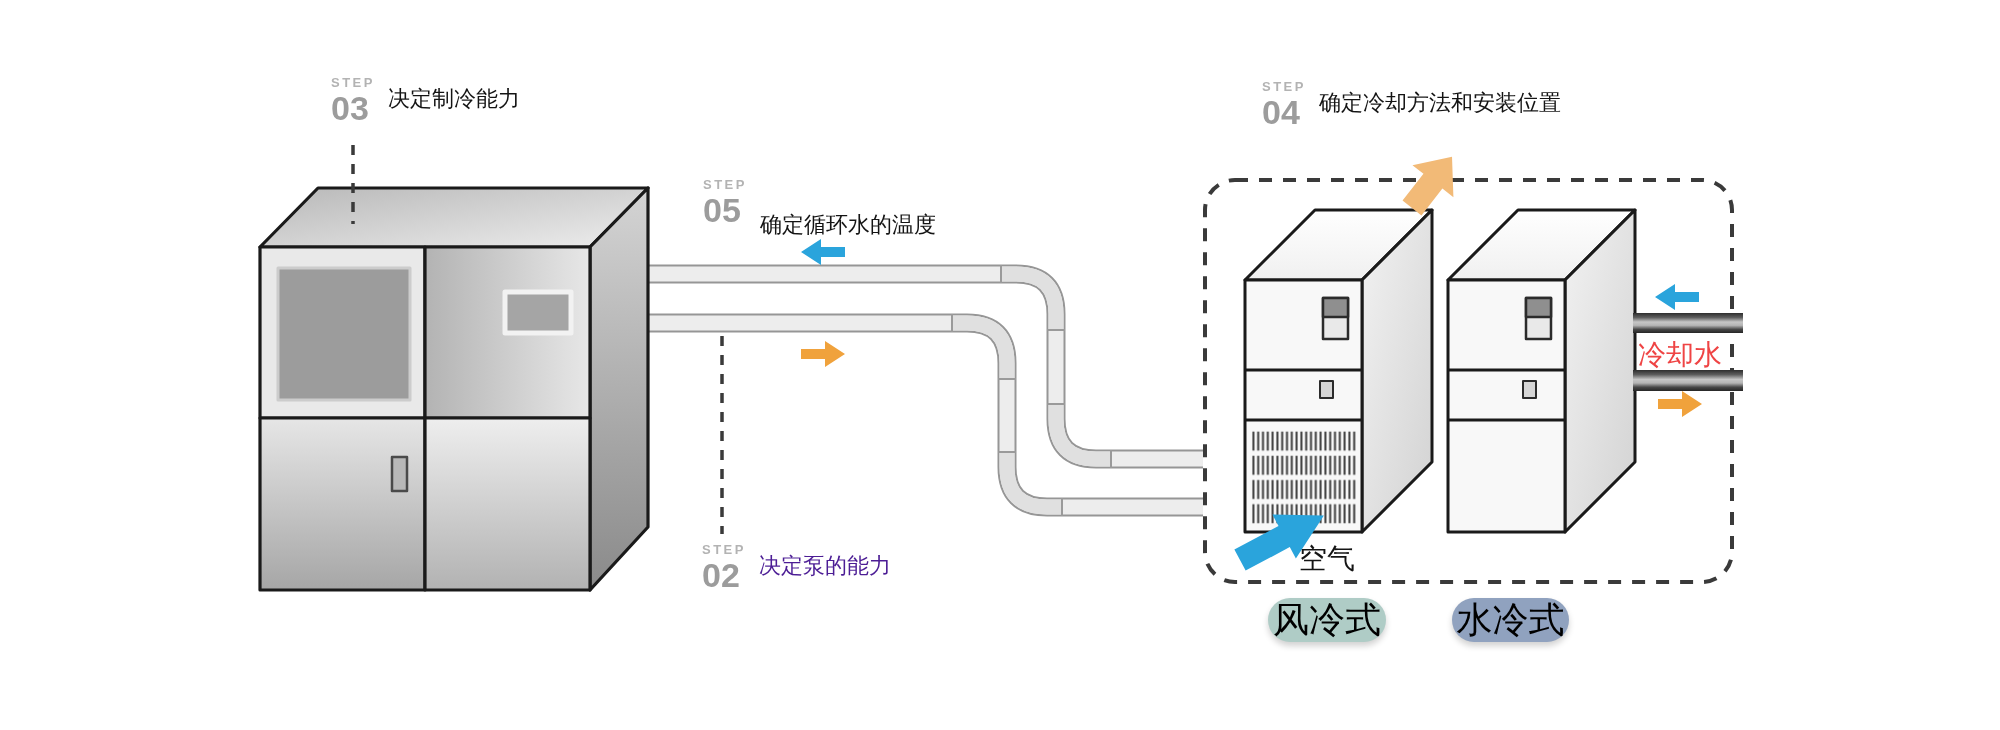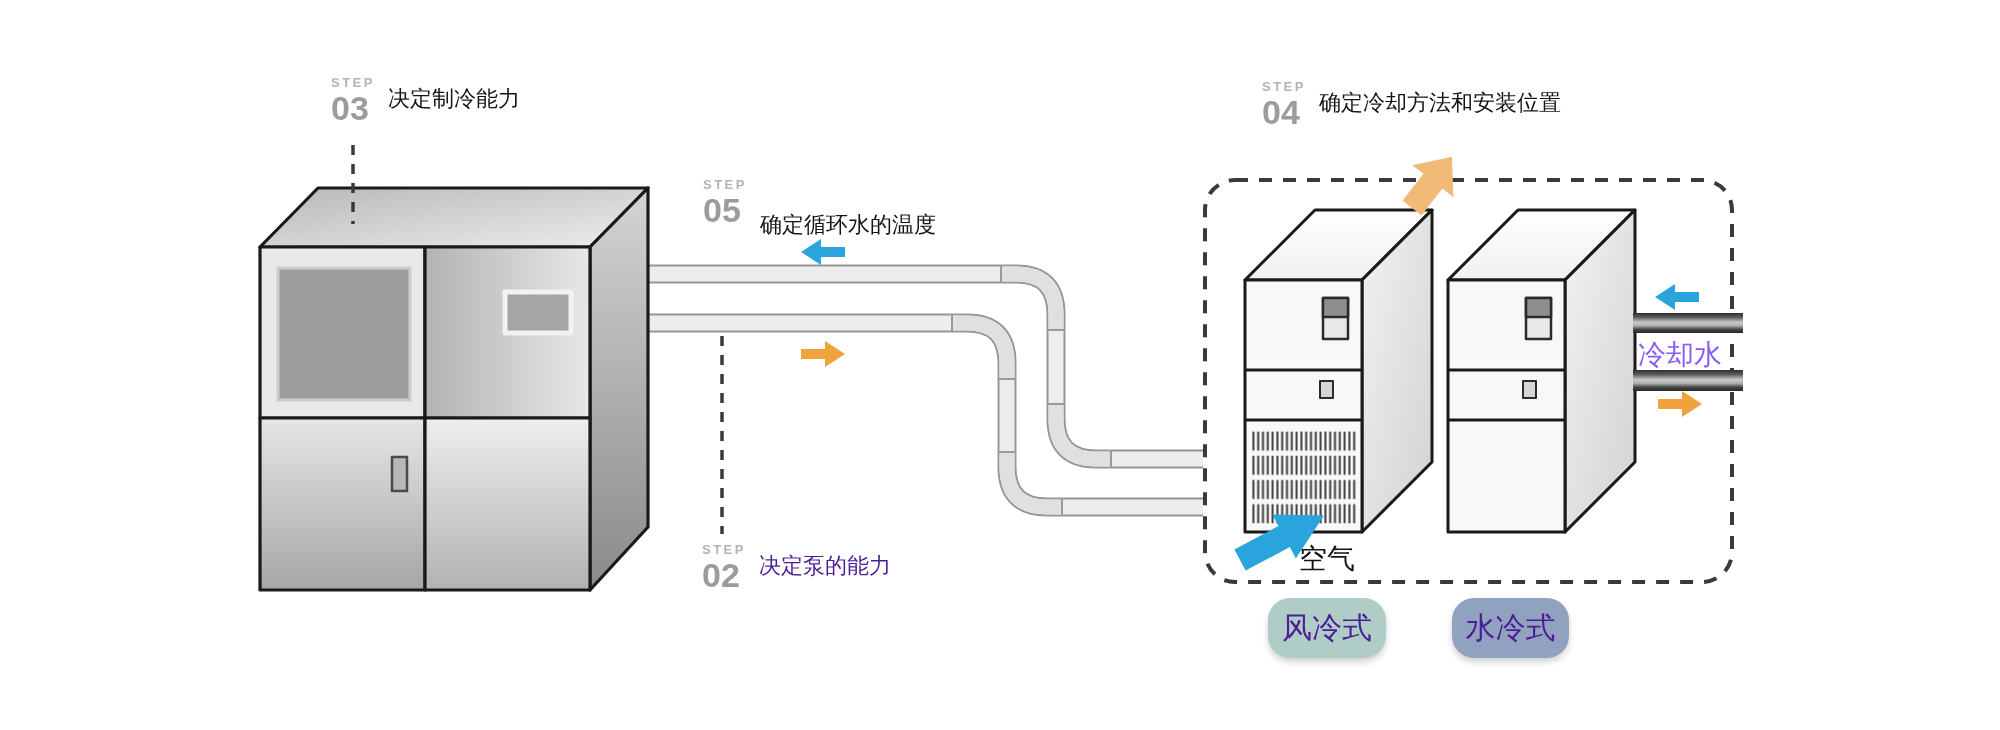--- a/index.html
+++ b/index.html
@@ -15,23 +15,23 @@
   .step .snum{font-size:34px;font-weight:bold;margin-top:2px;letter-spacing:0;}
   .step .stext{position:absolute;left:57px;top:8px;white-space:nowrap;font-size:22px;color:#141414;}
   #step03{left:331px;top:76px;}
   #step01{left:703px;top:178px;}
   #step02{left:1262px;top:80px;}
   #step04{left:702px;top:543px;}
   .lbl{position:absolute;white-space:nowrap;font-size:28px;color:#141414;}
   #lbl-air{left:1281px;top:540px;}
   #lbl-water{left:1638px;top:336px;}
   .badge{
-    position:absolute;top:598px;height:60px;border-radius:22px;
+    position:absolute;top:598px;height:44px;border-radius:22px;
     display:flex;align-items:center;justify-content:center;
-    font-size:30px;color:#4c1d95;box-shadow:0 4px 6px rgba(0,0,0,0.18);
+    font-size:36px;color:#000000;box-shadow:0 4px 6px rgba(0,0,0,0.18);
   }
   #badge-air{left:1268px;width:118px;}
   #badge-water{left:1452px;width:117px;text-align:center;}
 </style>
 </head>
 <body>
 
 <div class="stage">
 
   <svg width="2000" height="730" viewBox="0 0 2000 730">
@@ -184,19 +184,19 @@
 
     <div class="step" id="step04">
       <div class="head">
         <span class="slabel" style="color: rgb(179, 179, 179);">STEP</span>
         <span class="snum" style="color: rgb(156, 156, 156);">02</span>
       </div>
       <div class="stext" style="color: #4c1d95; font-family: Liberation Mono, monospace;">决定泵的能力</div>
     </div>
 
     <div class="lbl" id="lbl-air" style="color: rgb(20, 20, 20); margin-left: 18px;">空气</div>
-    <div class="lbl" id="lbl-water" style="color: #8b5cf6;">冷却水</div>
+    <div class="lbl" id="lbl-water" style="color: #ef4444;">冷却水</div>
 
     <div class="badge" id="badge-air" style="background-color: rgb(175, 204, 198);">风冷式</div>
     <div class="badge" id="badge-water" style="background-color: rgb(144, 162, 191);">水冷式</div>
 
   </div>
 </div>
 
 </body></html>

